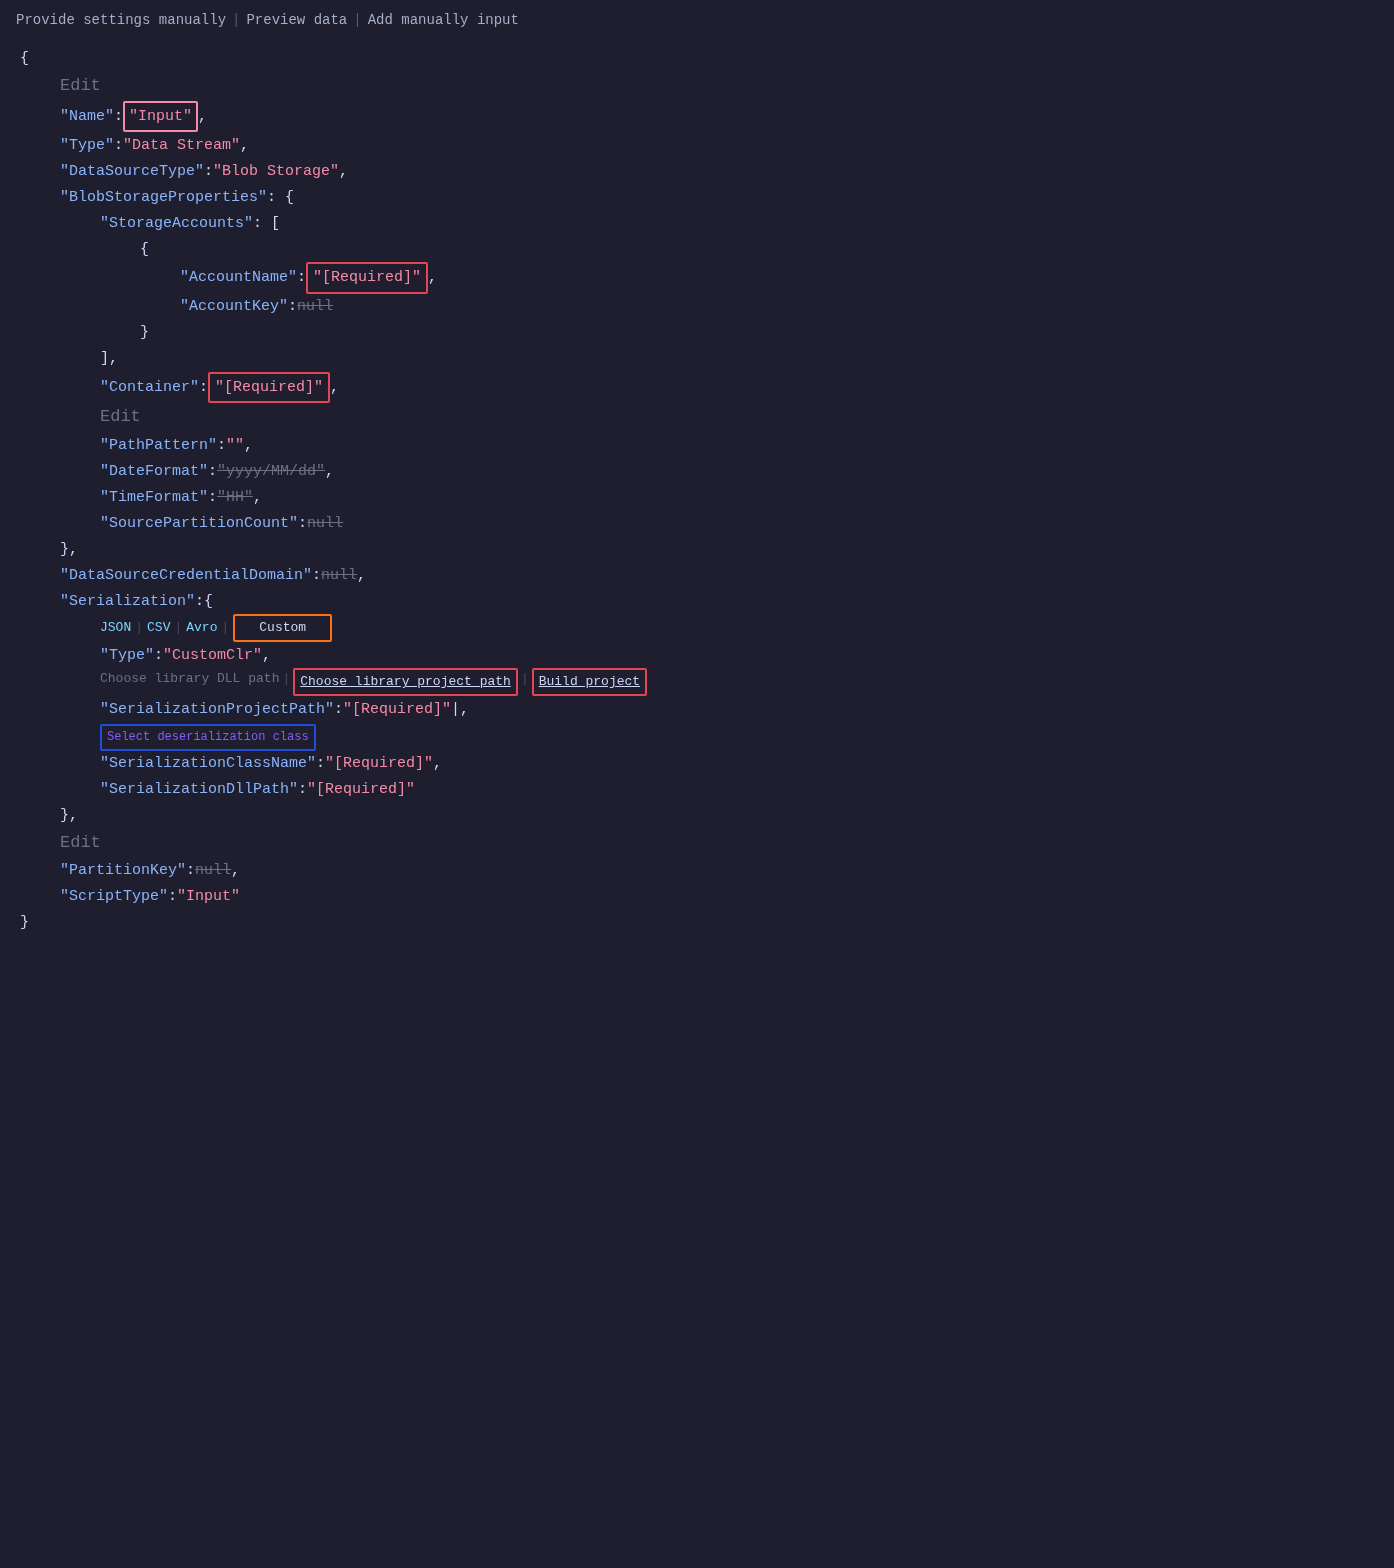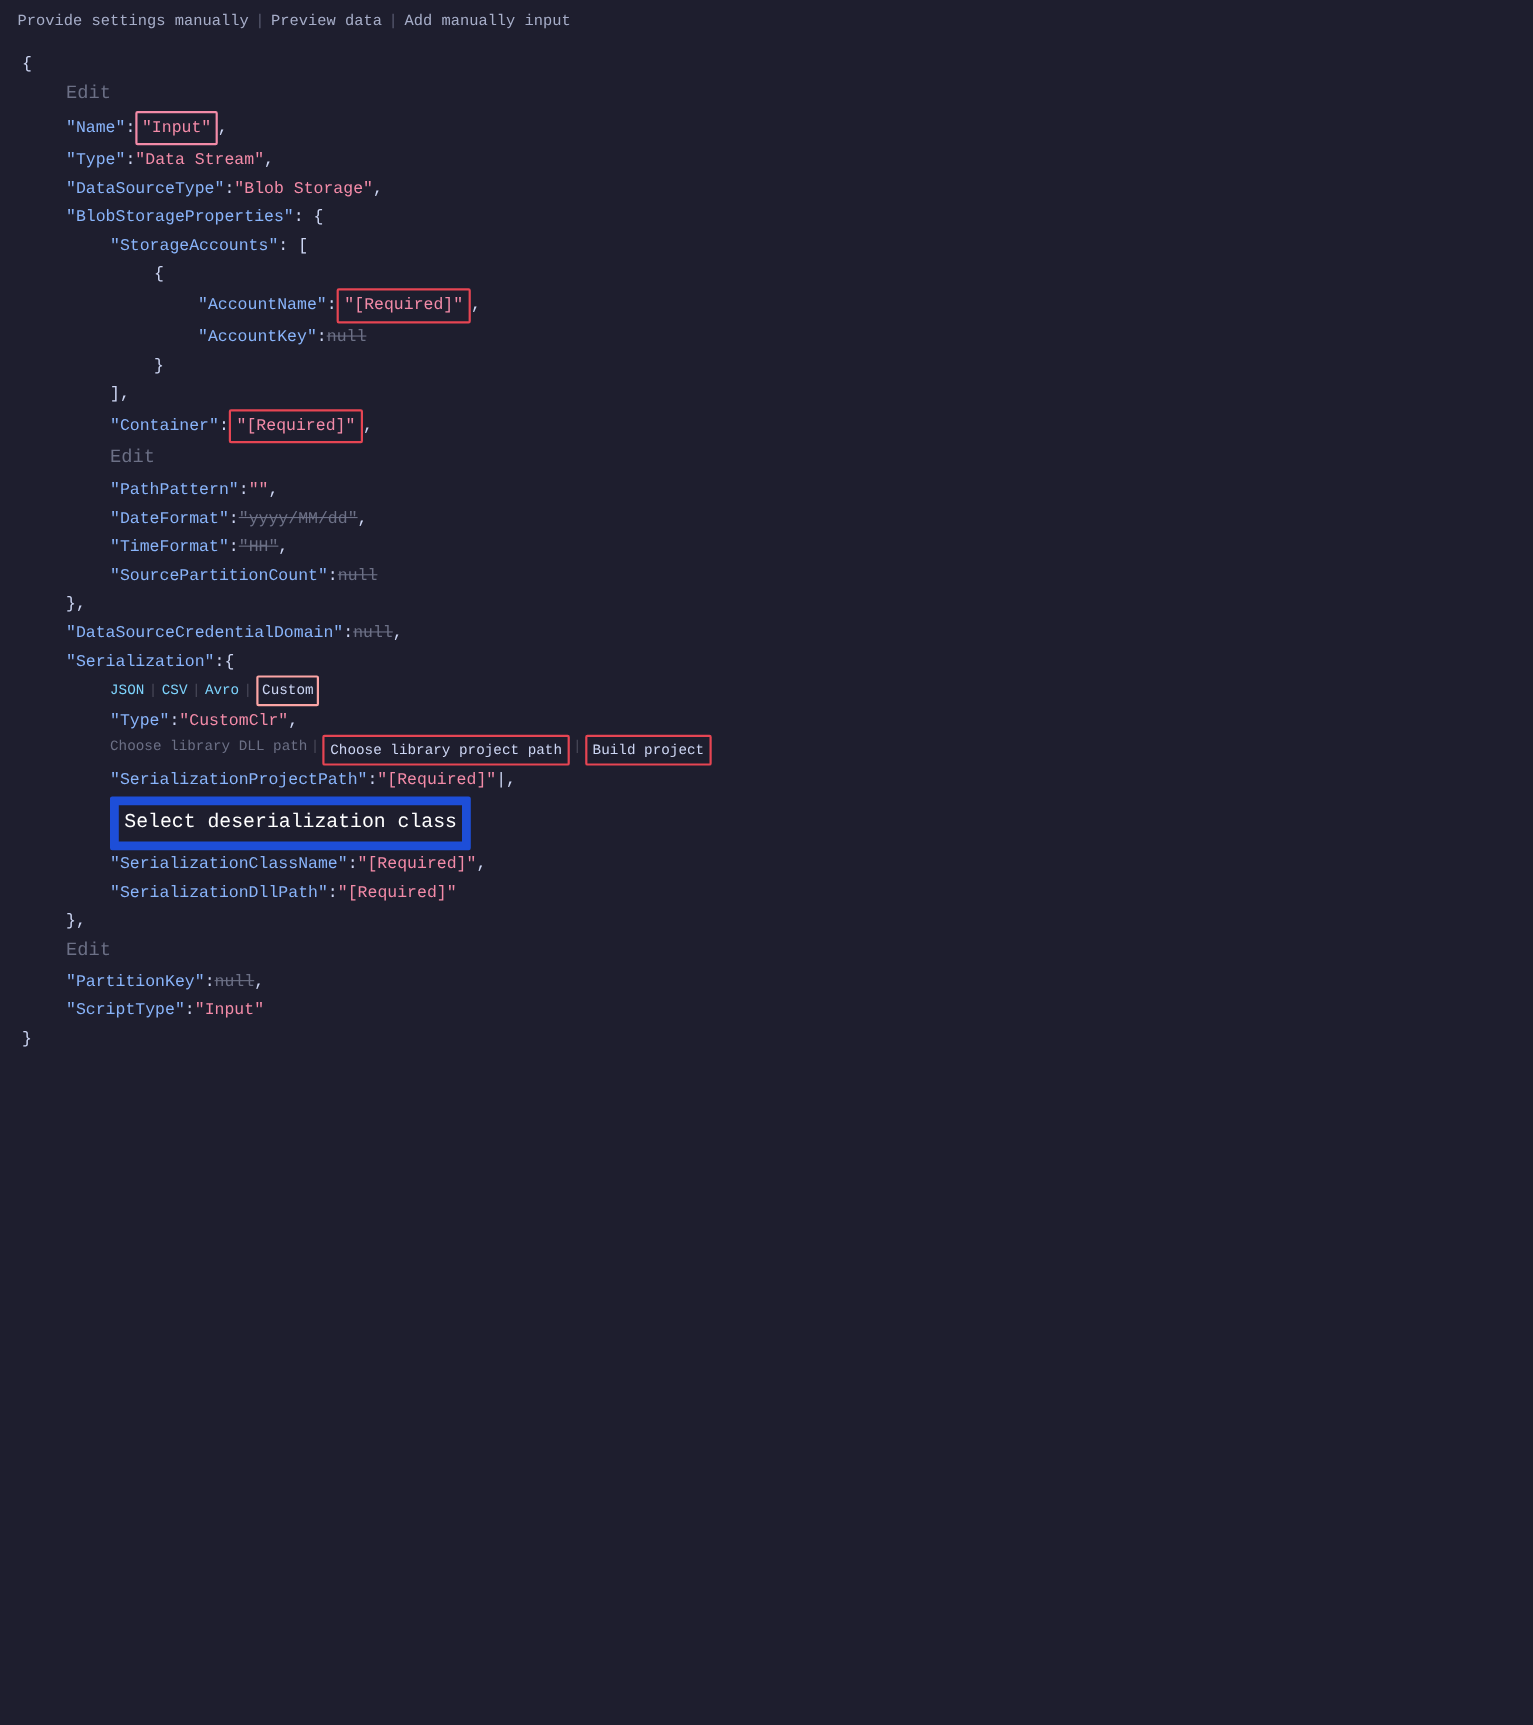--- a/index.html
+++ b/index.html
@@ -73,22 +73,22 @@
     }
 
     .required-box {
       border: 2px solid #e64553;
       padding: 1px 5px;
       border-radius: 2px;
       display: inline;
     }
 
     .custom-box {
-      border: 2px solid #fca5a5;
-      padding: 1px 3px;
+      border: 2px solid #f97316;
+      padding: 1px 24px;
       border-radius: 2px;
       display: inline;
       color: #cdd6f4;
       background: transparent;
     }
 
     .tab-bar {
       display: flex;
       align-items: center;
       gap: 0;
@@ -121,30 +121,31 @@
     .path-bar .path-sep {
       margin: 0 3px;
       color: #4a4a5a;
     }
 
     .path-bar .path-highlighted {
       border: 2px solid #e64553;
       padding: 1px 5px;
       border-radius: 2px;
       color: #cdd6f4;
+      text-decoration: underline;
     }
 
     .strikethrough { text-decoration: line-through; color: #6c7086; }
 
     .select-deser-box {
-      border: 8px solid #1d4ed8;
+      border: 2px solid #1d4ed8;
       padding: 1px 5px;
       border-radius: 2px;
-      color: #ffffff;
-      font-size: 18px;
+      color: #8b5cf6;
+      font-size: 12px;
       display: inline-block;
       margin-top: 2px;
     }
 
     .edit-label {
       color: #6c7086;
       font-size: 17px;
     }
 
     .cursor-line::after {

